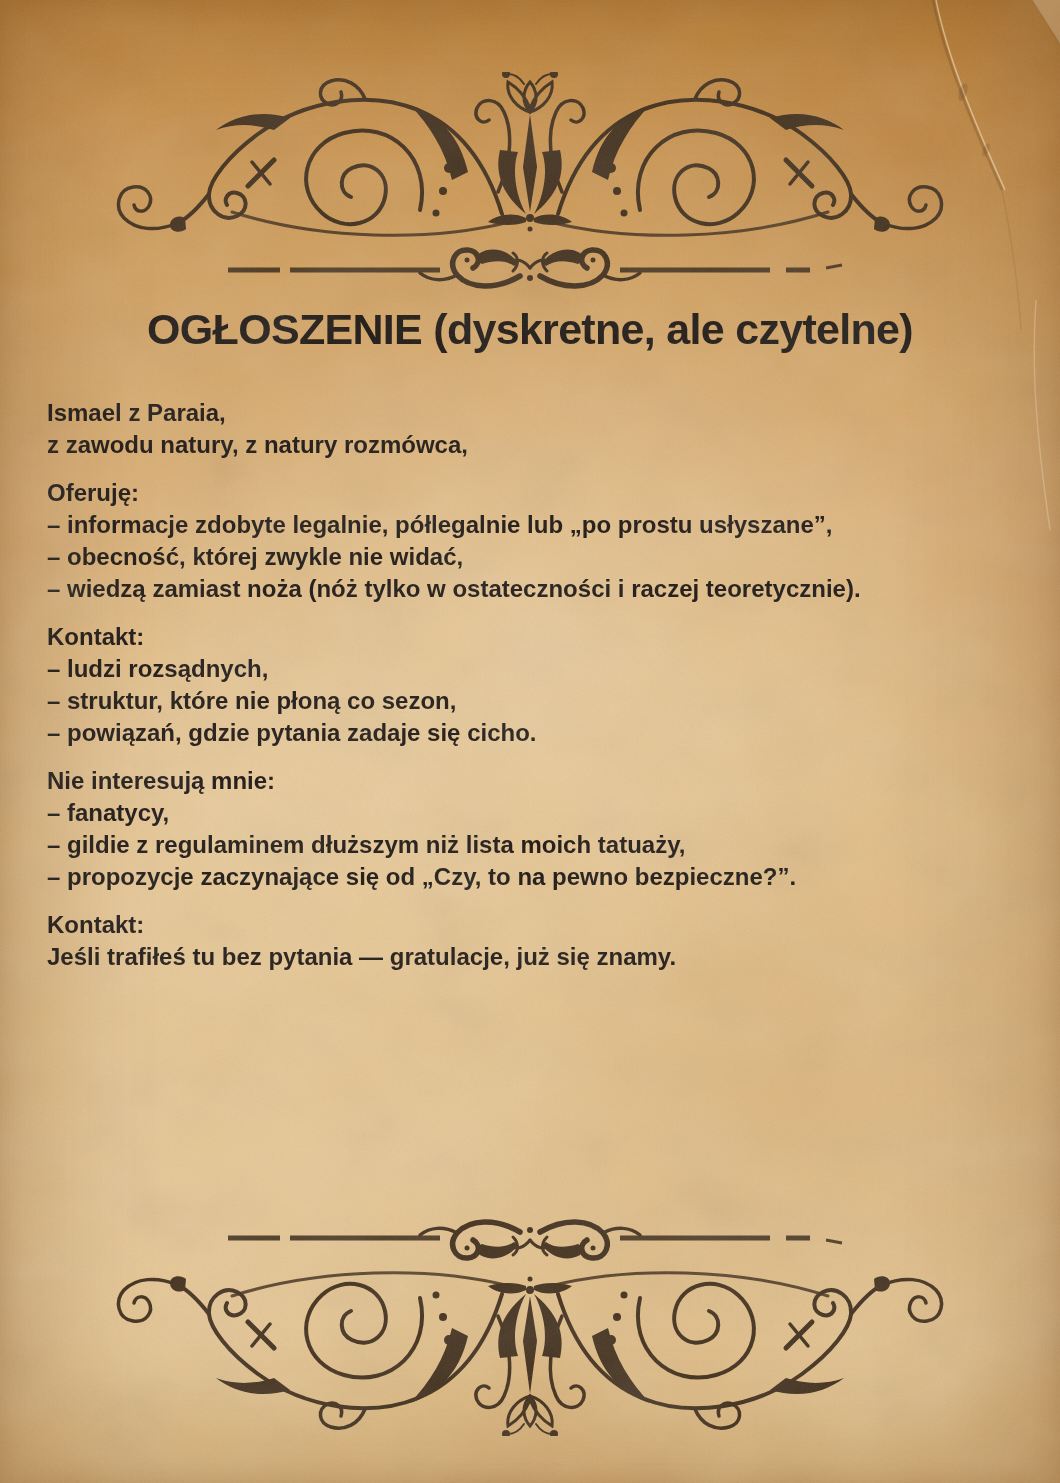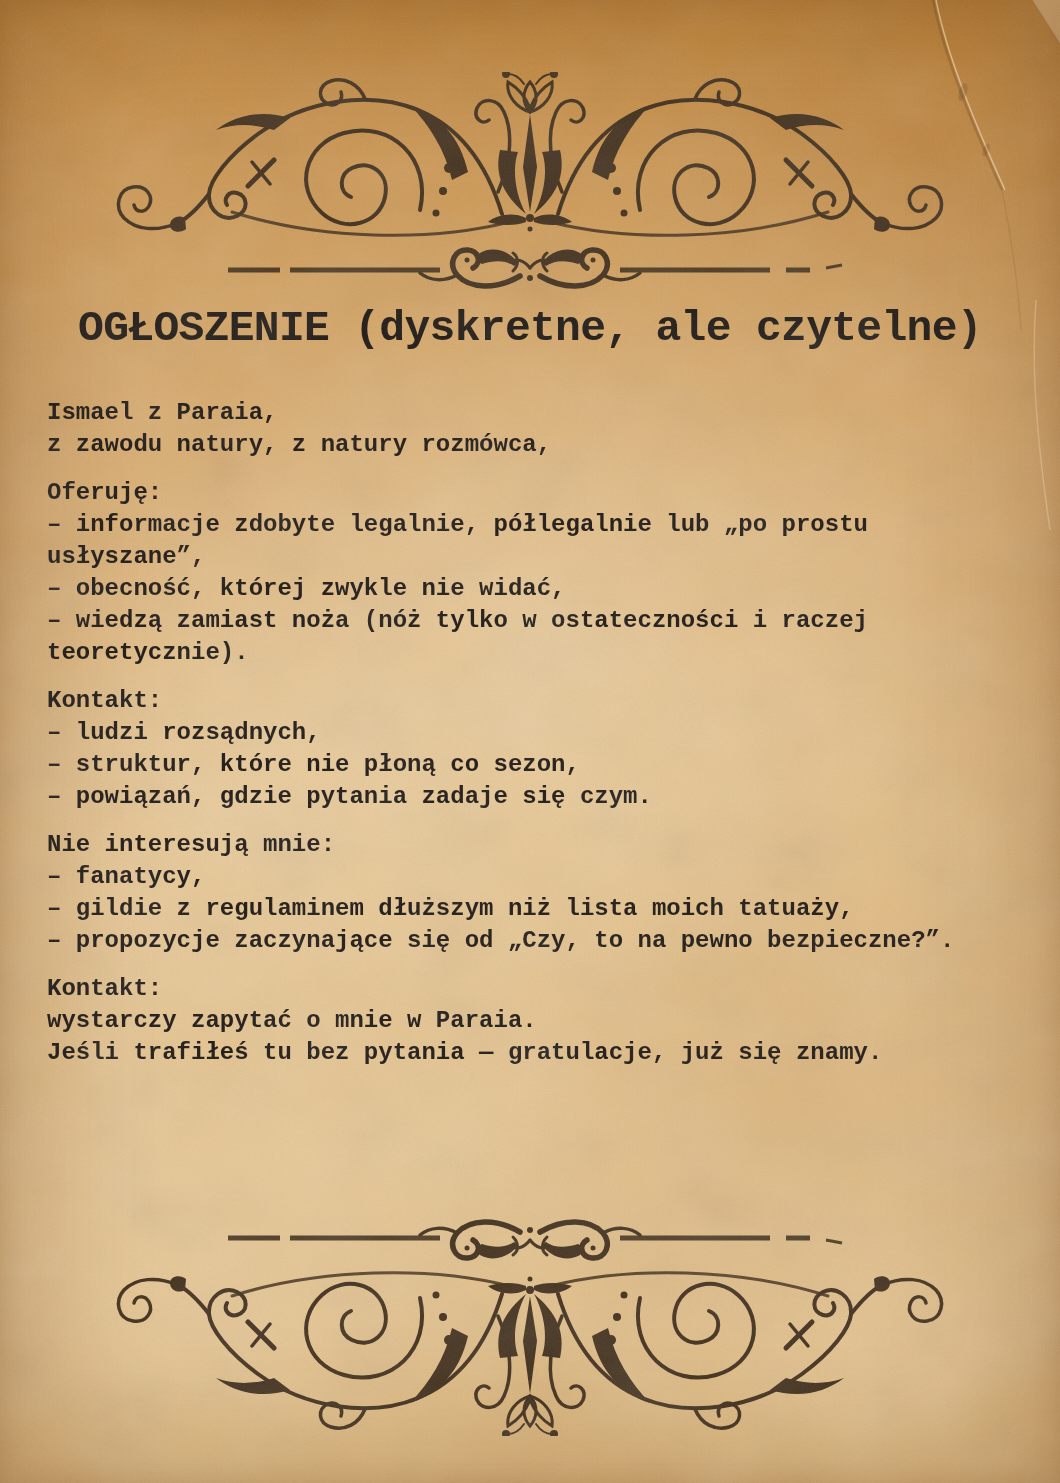--- a/index.html
+++ b/index.html
@@ -1,18 +1,18 @@
 <!DOCTYPE html>
 <html><head>
 <meta charset="utf-8">
 <style>
   html,body{margin:0;padding:0;background:#8a6a42;}
   .page{
     position:relative;width:1060px;height:1483px;overflow:hidden;
-    font-family:Liberation Mono, monospace;
+    font-family:Liberation Sans, sans-serif;
     background-color:#dcb277;
     background-image:
       radial-gradient(ellipse 55% 35% at 50% 44%, rgba(255,244,216,.30), rgba(255,244,216,0) 72%),
       radial-gradient(ellipse 40% 26% at 20% 54%, rgba(255,240,210,.22), rgba(255,240,210,0) 70%),
       radial-gradient(ellipse 46% 30% at 76% 74%, rgba(176,110,34,.20), rgba(176,110,34,0) 70%),
       radial-gradient(ellipse 42% 30% at 52% 96%, rgba(186,124,46,.16), rgba(186,124,46,0) 70%),
       radial-gradient(ellipse 36% 22% at 86% 10%, rgba(158,96,28,.22), rgba(158,96,28,0) 70%),
       radial-gradient(ellipse 120% 92% at 50% 48%, rgba(0,0,0,0) 55%, rgba(128,74,20,.26) 100%),
       linear-gradient(90deg, rgba(150,92,30,.10) 0%, rgba(150,92,30,0) 12%, rgba(150,92,30,0) 82%, rgba(150,92,30,.14) 100%),
       linear-gradient(180deg,#bd8133 0%,#c9914a 8%,#d3a261 20%,#dcb176 34%,#e1bb83 48%,#e5c28c 62%,#e7c794 78%,#e6c693 90%,#e2bf86 100%);
@@ -121,33 +121,32 @@
       <div class="line">Oferuję:</div>
       <div class="line">– informacje zdobyte legalnie, półlegalnie lub „po prostu usłyszane”,</div>
       <div class="line">– obecność, której zwykle nie widać,</div>
       <div class="line">– wiedzą zamiast noża (nóż tylko w ostateczności i raczej teoretycznie).</div>
     </div>
 
     <div class="sect">
       <div class="line">Kontakt:</div>
       <div class="line">– ludzi rozsądnych,</div>
       <div class="line">– struktur, które nie płoną co sezon,</div>
-      <div class="line">– powiązań, gdzie pytania zadaje się czym.</div>
+      <div class="line">– powiązań, gdzie pytania zadaje się cicho.</div>
     </div>
 
     <div class="sect">
       <div class="line">Nie interesują mnie:</div>
       <div class="line">– fanatycy,</div>
       <div class="line">– gildie z regulaminem dłuższym niż lista moich tatuaży,</div>
       <div class="line">– propozycje zaczynające się od „Czy, to na pewno bezpieczne?”.</div>
     </div>
 
     <div class="sect">
       <div class="line">Kontakt:</div>
-      <div class="line">wystarczy zapytać o mnie w Paraia.</div>
       <div class="line">Jeśli trafiłeś tu bez pytania — gratulacje, już się znamy.</div>
     </div>
   </div>
 
   <svg class="ornament bottom" viewBox="0 0 840 220" aria-hidden="true">
     <use href="#flourish"></use>
   </svg>
 
   <svg class="overlay crease-layer" viewBox="0 0 1060 1483" aria-hidden="true">
     <path d="M933,0 C945,60 975,130 1002,190" stroke="rgba(110,65,20,0.35)" stroke-width="2.5" fill="none"></path>

